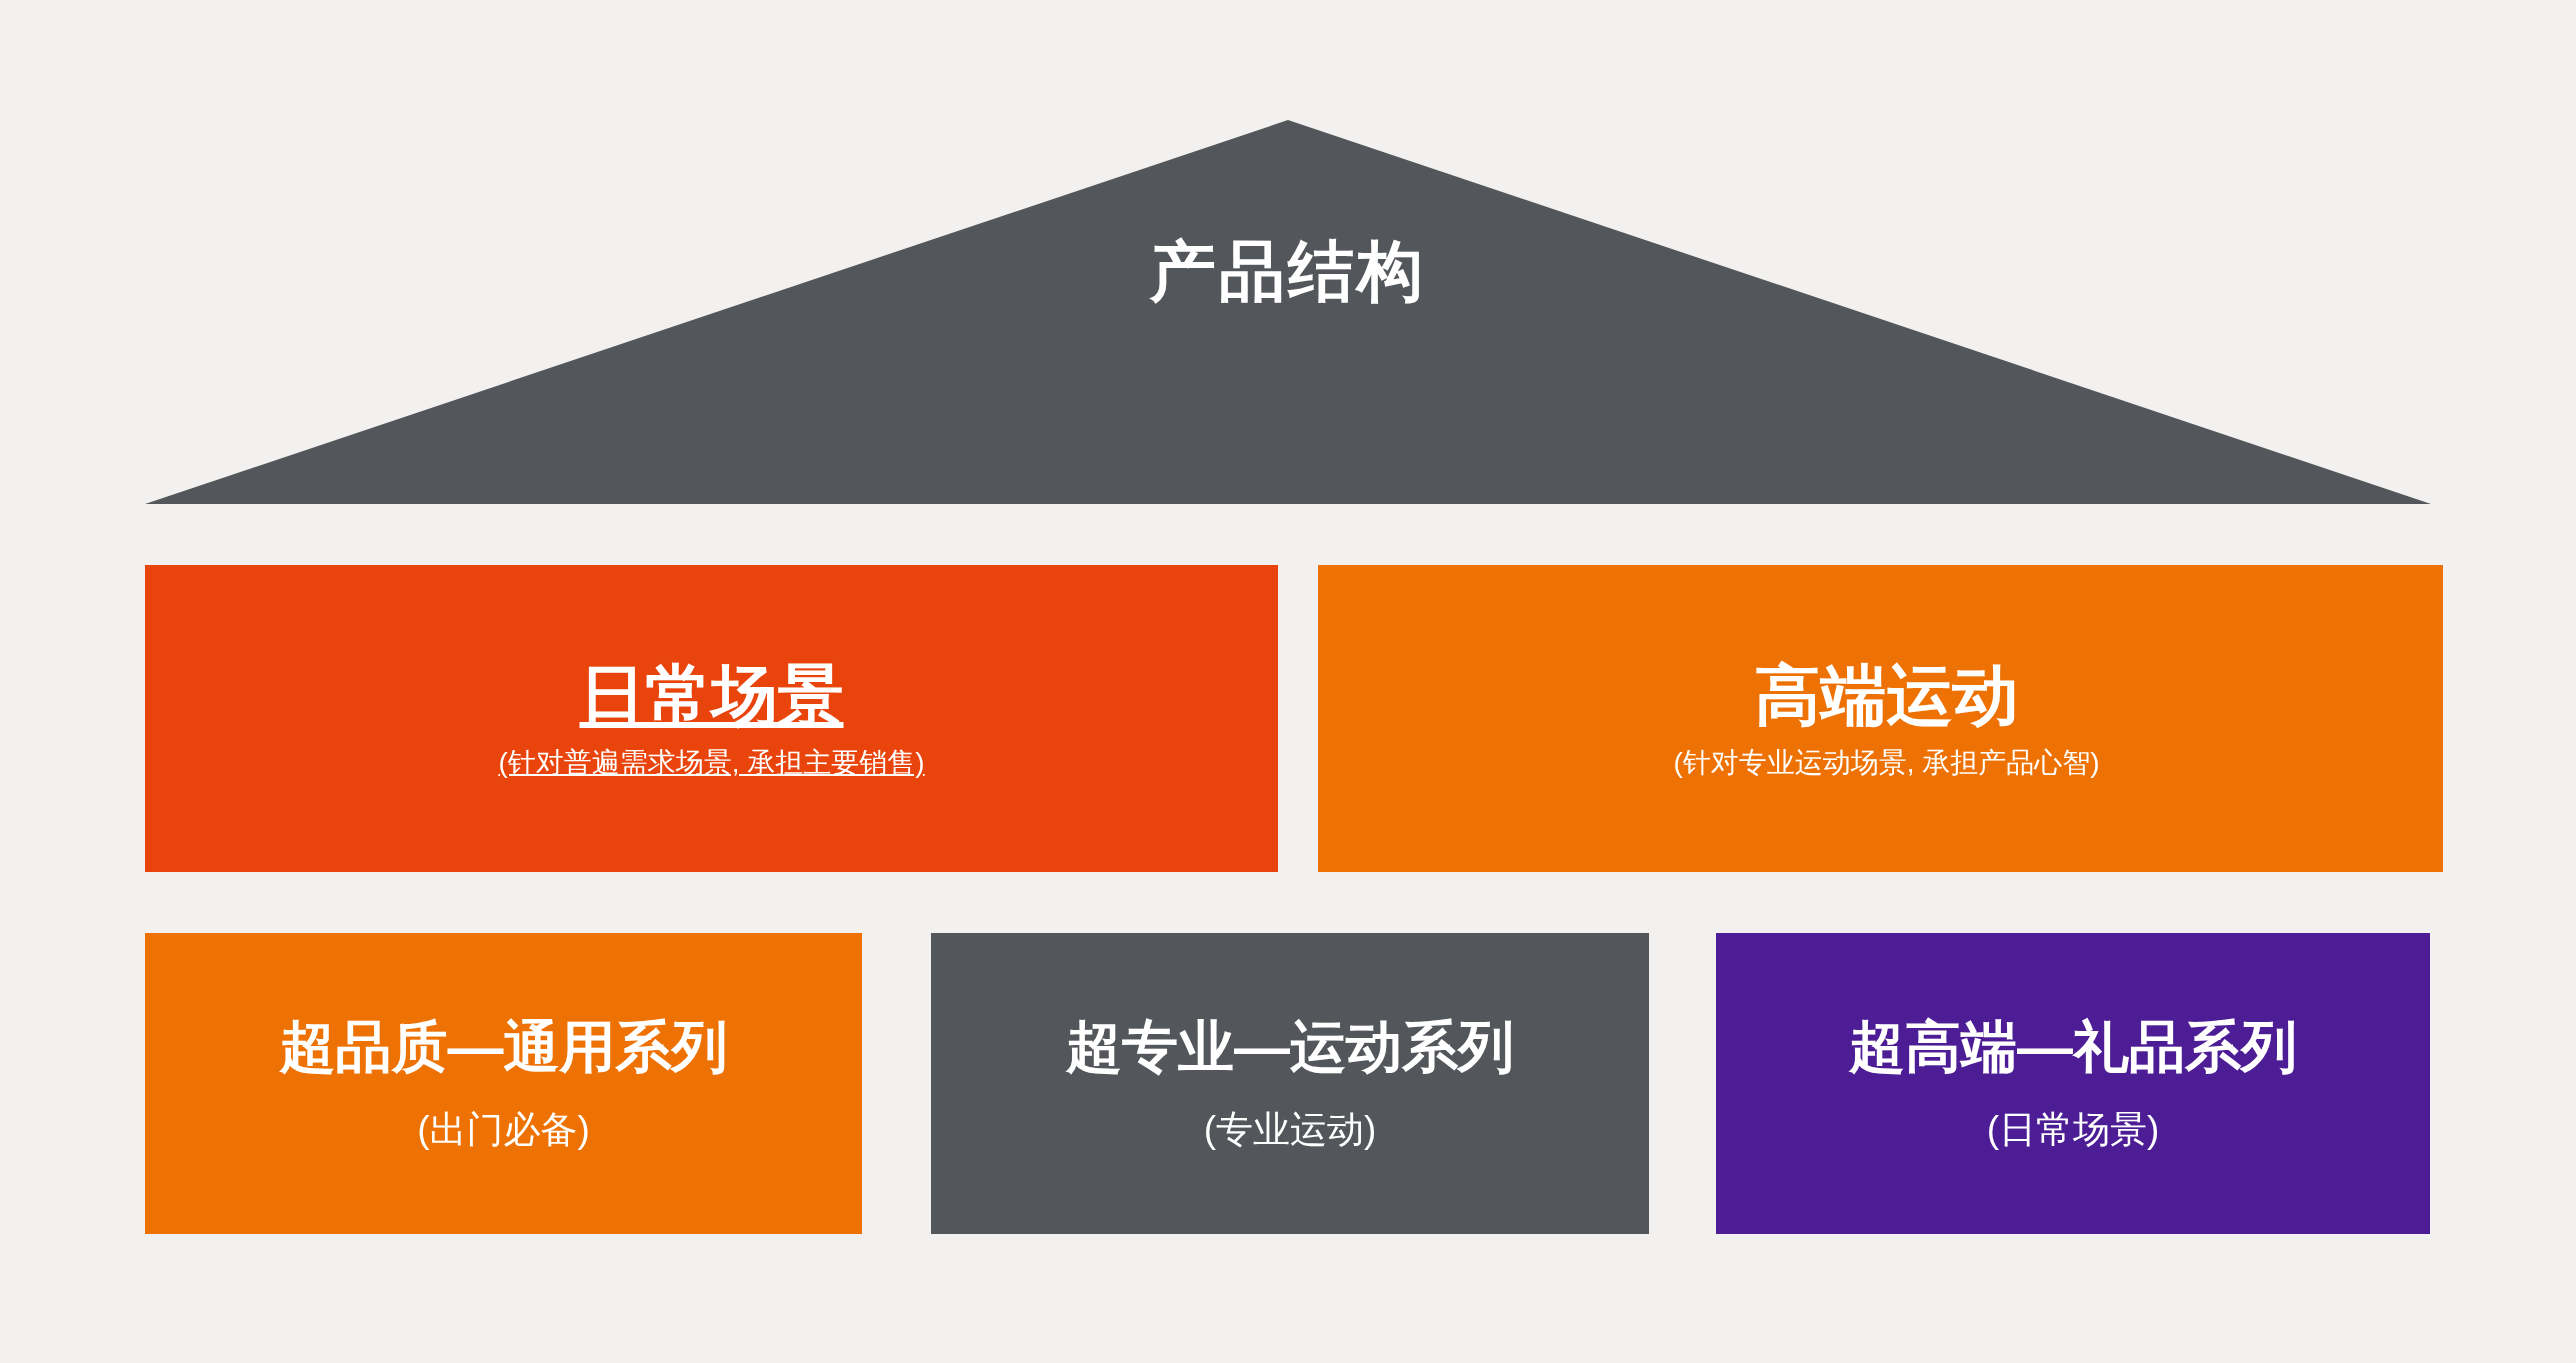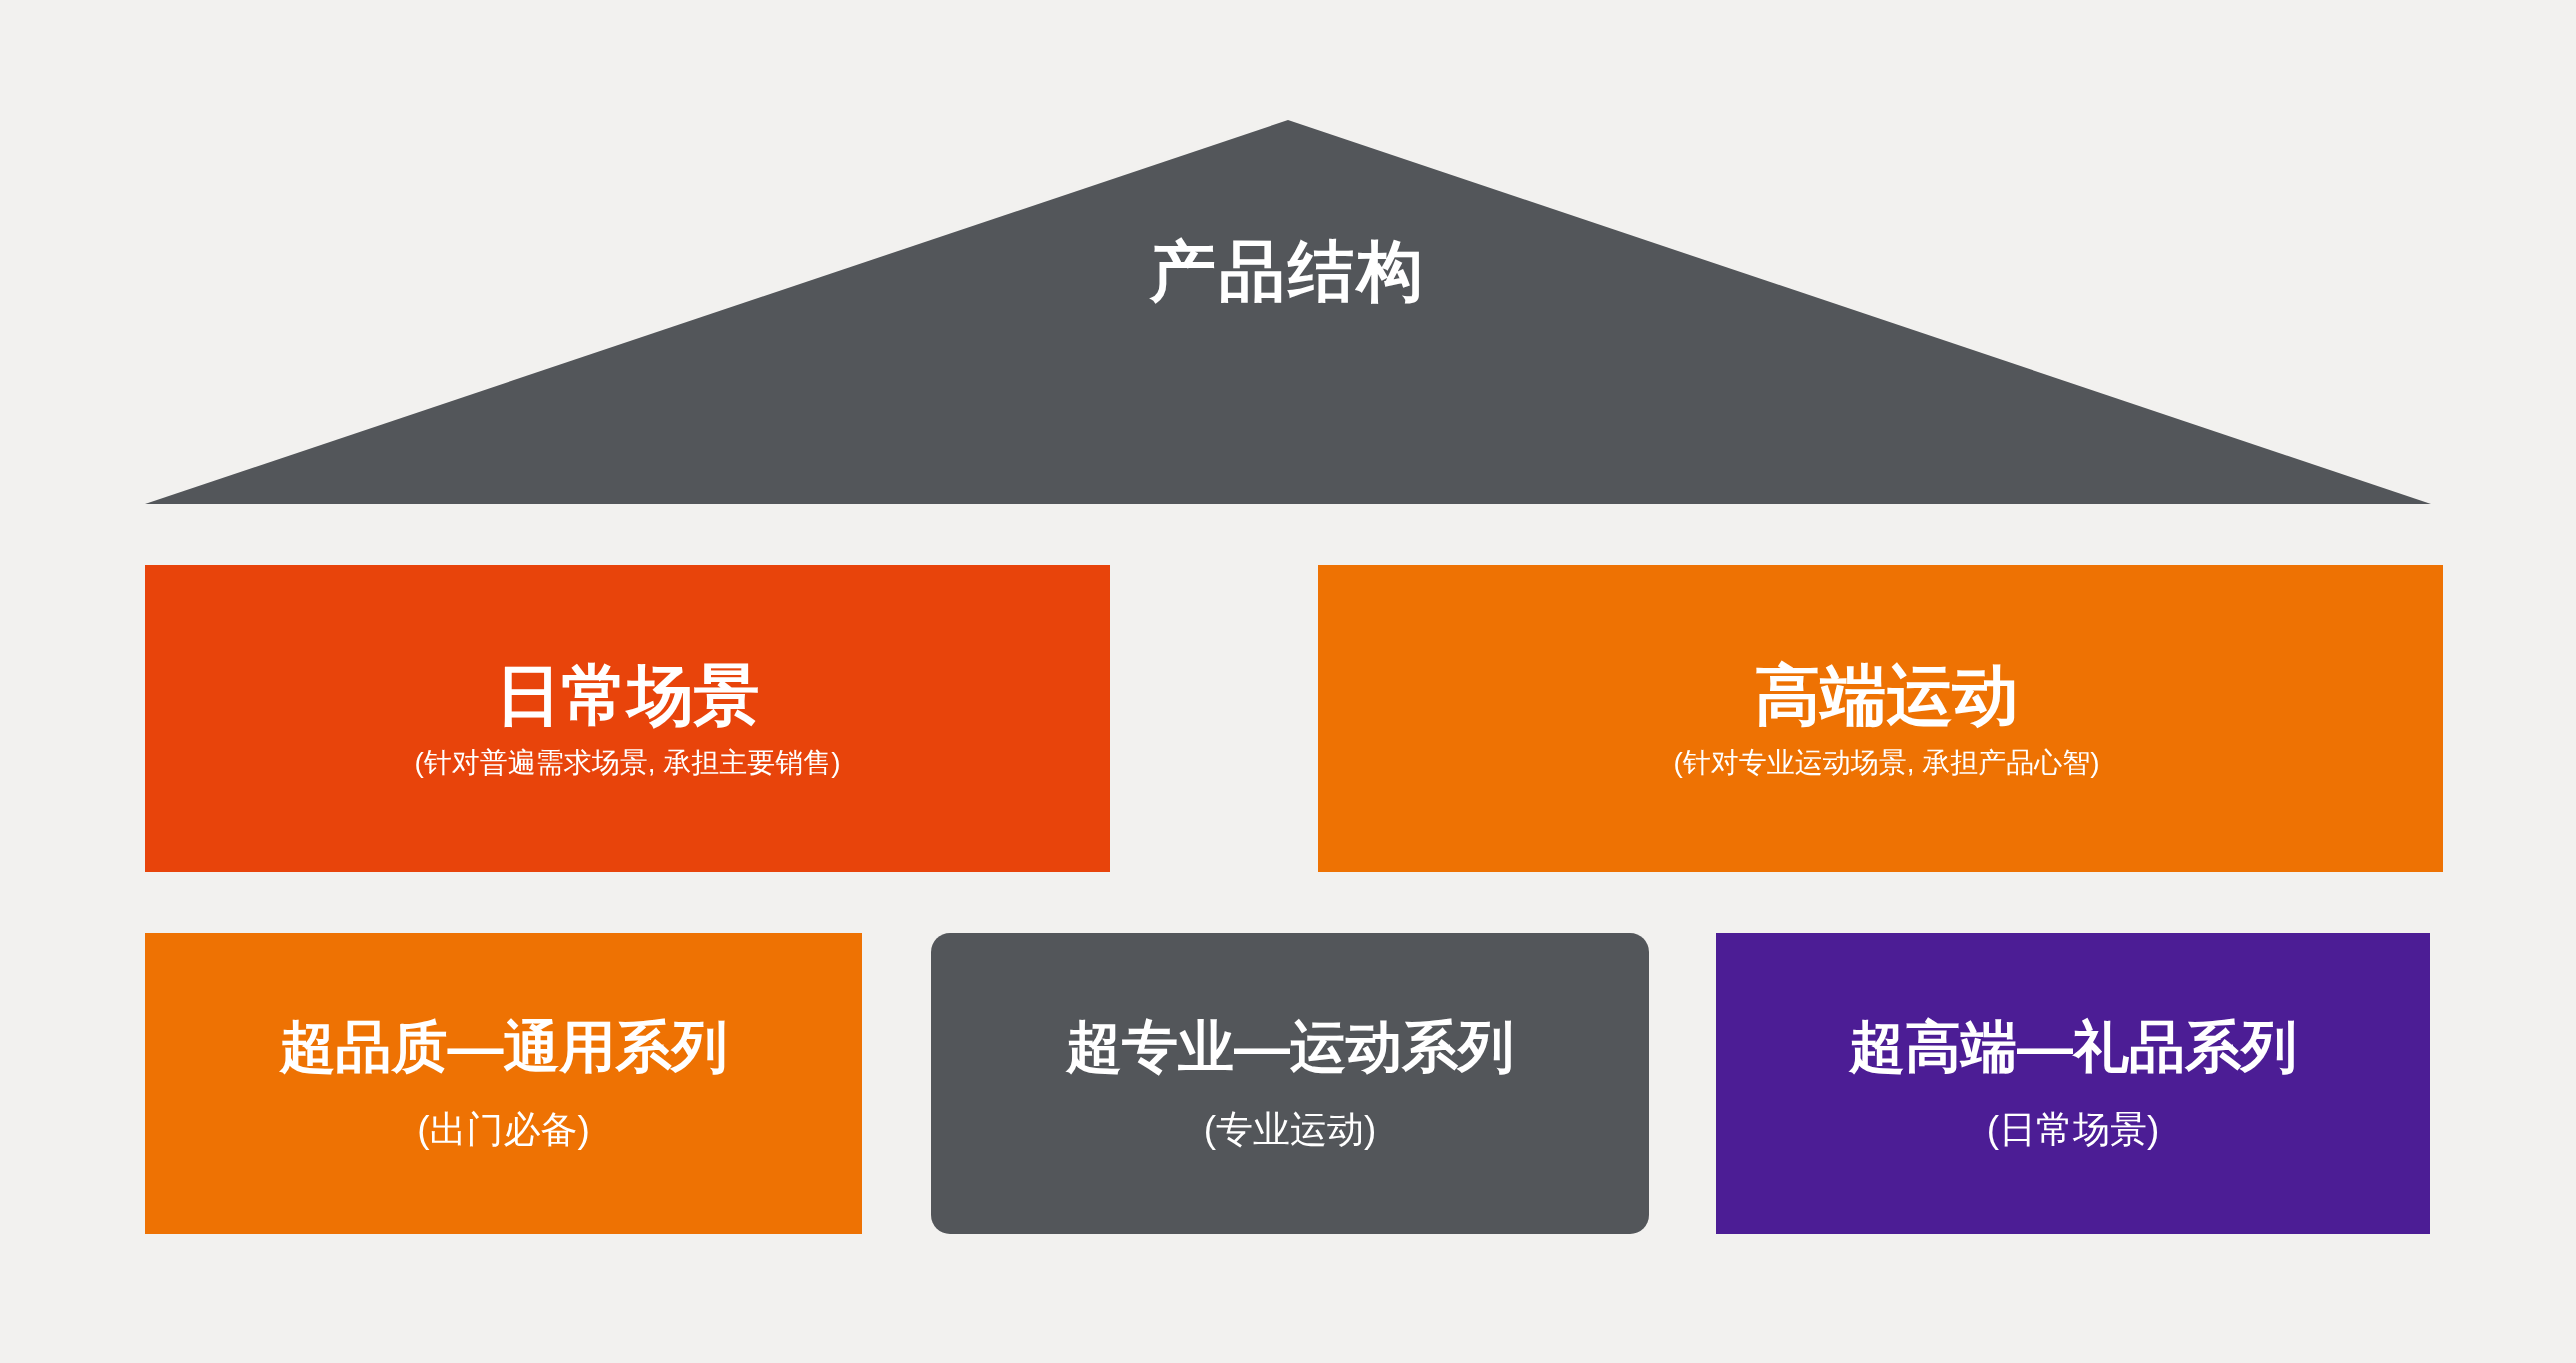--- a/index.html
+++ b/index.html
@@ -60,22 +60,23 @@
   
   .tier1 {
     top: 565px;
     height: 307px;
   }
   .tier1 .title { font-size: 66px; }
   .tier1 .subtitle { font-size: 28px; margin-top: 12px; }
 
   .box-daily {
     left: 145px;
-    width: 965px;
+    width: 1133px;
     background: #E8440B;
+    text-decoration: underline;
   }
   .box-sport {
     left: 1318px;
     width: 1113px;
     background: #EE7203;
     padding-left: 12px;
   }
 
   
   .tier2 {
@@ -87,21 +88,20 @@
 
   .box-quality {
     left: 145px;
     width: 717px;
     background: #EE7203;
   }
   .box-pro {
     left: 931px;
     width: 718px;
     background: #53565A;
-    border-radius: 19px;
   }
   .box-gift {
     left: 1716px;
     width: 714px;
     background: #4c1d95;
   }
 </style>
 </head>
 <body>
 

